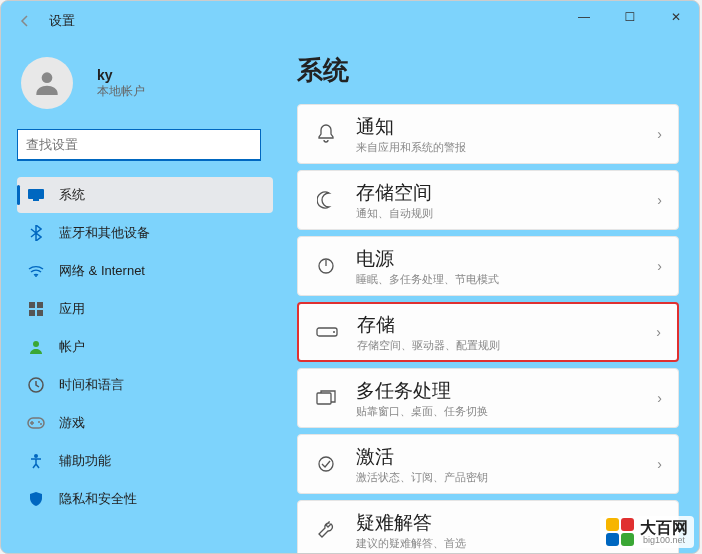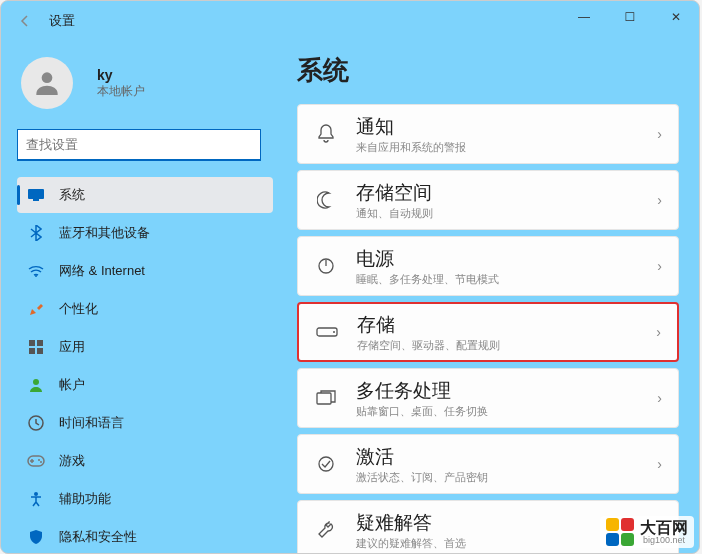--- a/index.html
+++ b/index.html
@@ -102,28 +102,20 @@
             <span class="nav-icon">
               <svg width="16" height="12" viewBox="0 0 16 12">
                 <path d="M1 4a12 12 0 0114 0M3 7a8 8 0 0110 0M6 10a4 4 0 014 0" stroke="#0067c0" stroke-width="1.5" fill="none"></path>
                 <circle cx="8" cy="11" r="1" fill="#0067c0"></circle>
               </svg>
             </span>
             <span>网络 &amp; Internet</span>
           </li>
           <li class="nav-item">
             <span class="nav-icon">
-              <svg width="16" height="16" viewBox="0 0 16 16">
-                <path d="M2 14l2-6 4 4-6 2zM9 7l4-4 2 2-4 4z" fill="#e06a2b"></path>
-              </svg>
-            </span>
-            <span>个性化</span>
-          </li>
-          <li class="nav-item">
-            <span class="nav-icon">
               <svg width="14" height="14" viewBox="0 0 14 14">
                 <rect x="0" y="0" width="6" height="6" fill="#555"></rect>
                 <rect x="8" y="0" width="6" height="6" fill="#555"></rect>
                 <rect x="0" y="8" width="6" height="6" fill="#555"></rect>
                 <rect x="8" y="8" width="6" height="6" fill="#555"></rect>
               </svg>
             </span>
             <span>应用</span>
           </li>
           <li class="nav-item">

